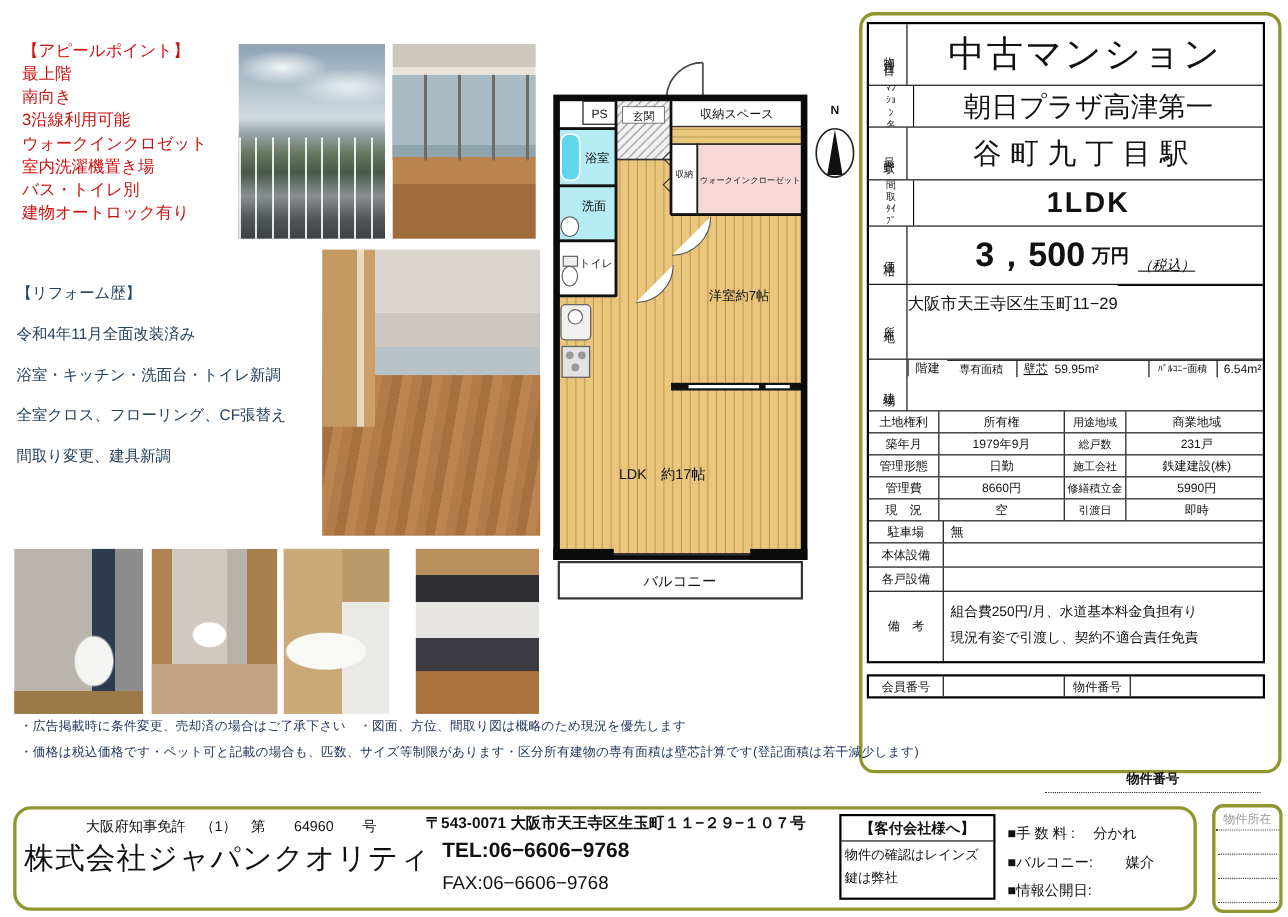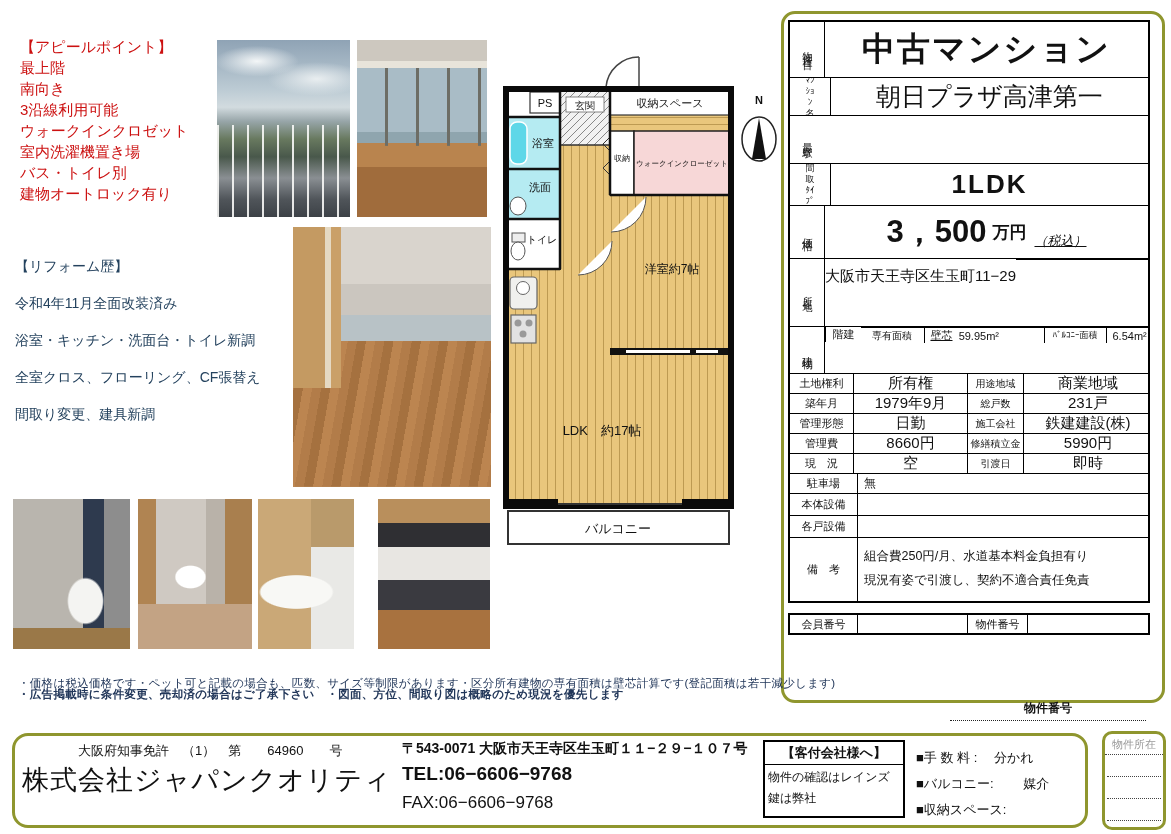--- a/index.html
+++ b/index.html
@@ -81,44 +81,44 @@
   .r { display:flex; align-items:stretch; box-sizing:border-box; }
   .r + .r { border-top:1.5px solid #000; }
   .c { display:flex; align-items:center; justify-content:center; box-sizing:border-box; overflow:hidden; text-align:center; }
   .c + .c { border-left:1.5px solid #000; }
   .w34{width:34px;flex:none;} .w63{width:63px;flex:none;} .w56{width:56px;flex:none;}
   .w114{width:114px;flex:none;} .w129{width:129px;flex:none;} .w120{width:120px;flex:none;}
   .w62{width:62px;flex:none;} .w67{width:67px;flex:none;} .w110{width:110px;flex:none;} .w60{width:60px;flex:none;}
   .fill { flex:1; }
   .vlabel { writing-mode:vertical-rl; text-orientation:upright; font-size:10px; letter-spacing:3px; }
   .hlabel { font-size:9px; line-height:11px; word-break:break-all; padding:0 20px; } .lab10 { font-size:10px; }
-  .big-type { font-size:33px; font-weight:bold; letter-spacing:2px; }
+  .big-type { font-size:33px; font-weight:normal; letter-spacing:2px; }
   .big-name { font-size:25px; }
   .big-sta  { font-size:26px; letter-spacing:8px; }
   .big-ldk  { font-size:26px; font-weight:600; letter-spacing:2px; }
   .price-num { font-size:31px; font-weight:bold; }
   .price-unit { font-size:17px; font-weight:bold; margin-left:6px; }
   .price-tax { font-size:13px; margin-left:8px; text-decoration:underline; align-self:flex-end; margin-bottom:8px;font-style:italic; }
   .vcol { flex-direction:row; align-items:stretch; padding:0; }
   .sub { display:flex; align-items:center; justify-content:center; box-sizing:border-box; }
   .sub + .sub { border-top:1.5px solid #000; }
-  .f15 { font-size:15px; } .f13 { font-size:15px; } .f12 { font-size:12px; } .f11 { font-size:11px; }
+  .f15 { font-size:15px; } .f13 { font-size:11px; } .f12 { font-size:12px; } .f11 { font-size:11px; }
   .left { justify-content:flex-start; text-align:right; padding-left:6px; }
   .remarks { flex-direction:column; align-items:flex-start; justify-content:flex-start; padding:6px 6px 0 6px; font-size:12.5px; line-height:24px; text-align:left; }
   .u { text-decoration:underline; }
 
   .prop-no-caption { left:950px; top:700px; width:196px; text-align:center; font-size:12px; font-weight:bold; border-bottom:1.5px dotted #222; padding-bottom:3px; }
 
   .disclaimer { color:#22375a; font-size:11.5px; letter-spacing:0.3px; }
 
   
   .footer-box { left:12px; top:733px; width:1076px; height:95px; border:3px solid #8f962e; border-radius:16px; box-sizing:border-box; background:#fff; }
   .license { left:78px; top:742px; font-size:13px; }
   .company { left:22px; top:762px; font-size:27px; letter-spacing:1px; }
-  .co-addr { left:402px; top:740px; font-size:14px; font-weight:600; }
+  .co-addr { left:387px; top:740px; font-size:14px; font-weight:600; }
   .co-tel  { left:402px; top:763px; font-size:19px; font-weight:bold; }
   .co-fax  { left:402px; top:793px; font-size:17px; }
   .agent-box { left:763px; top:740px; width:142px; height:78px; border:2px solid #000; box-sizing:border-box; background:#fff; font-size:12px; }
   .agent-title { border-bottom:1.5px solid #000; text-align:center; font-size:13px; font-weight:bold; padding:2px 0; }
   .agent-line { padding:4px 3px 0 3px; }
   .terms { left:916px; top:745px; font-size:13px; line-height:26px; }
   .loc-box { left:1102px; top:731px; width:64px; height:99px; border:3px solid #8f962e; border-radius:10px; box-sizing:border-box; background:#fff; }
   .loc-label { color:#999; font-size:11px; text-align:center; margin-top:3px; border-bottom:1px dotted #444; padding-bottom:2px; }
   .dotline { border-bottom:1px dotted #444; height:21px; margin:0 2px; }
 </style>
@@ -255,20 +255,21 @@
 
     <div class="r" style="height:38px">
       <div class="c w34 hlabel">ﾏﾝｼｮﾝ名</div>
       <div class="c fill big-name">朝日プラザ高津第一</div>
     </div>
 
     <div class="r" style="height:48px">
       <div class="c w34">
           <span class="vlabel">最寄駅</span>
         </div>
+      <div class="c fill big-sta">谷町九丁目駅</div>
     </div>
 
     <div class="r" style="height:42px">
       <div class="c w34 hlabel">間取ﾀｲﾌﾟ</div>
       <div class="c fill big-ldk">1LDK</div>
     </div>
 
     <div class="r" style="height:53px">
       <div class="c w34">
           <span class="vlabel" style="font-size:11px">価格</span>
@@ -372,40 +373,40 @@
       <div class="c w67 f11">会員番号</div>
       <div class="c w110"></div>
       <div class="c w60 f11">物件番号</div>
       <div class="c fill"></div>
     </div>
   </div>
 </div>
 
 <div class="abs prop-no-caption">物件番号</div>
 
-<div class="abs disclaimer" style="left:18px; top:687px;font-weight:bold;">・広告掲載時に条件変更、売却済の場合はご了承下さい　・図面、方位、間取り図は概略のため現況を優先します</div>
+<div class="abs disclaimer" style="left:18px; top:653px;">・広告掲載時に条件変更、売却済の場合はご了承下さい　・図面、方位、間取り図は概略のため現況を優先します</div>
 <div class="abs disclaimer" style="left:18px; top:676px;">・価格は税込価格です・ペット可と記載の場合も、匹数、サイズ等制限があります・区分所有建物の専有面積は壁芯計算です(登記面積は若干減少します)</div>
 
 <div class="abs footer-box"></div>
 <div class="abs license">大阪府知事免許　（1）　第　　64960　　号</div>
 <div class="abs company">株式会社ジャパンクオリティ</div>
 <div class="abs co-addr">〒543-0071 大阪市天王寺区生玉町１１−２９−１０７号</div>
 <div class="abs co-tel">TEL:06−6606−9768</div>
 <div class="abs co-fax">FAX:06−6606−9768</div>
 
 <div class="abs agent-box">
   <div class="agent-title">【客付会社様へ】</div>
   <div class="agent-line">物件の確認はレインズ</div>
   <div class="agent-line">鍵は弊社</div>
 </div>
 
 <div class="abs terms">
   <div>■手 数 料 :　 分かれ</div>
   <div>■バルコニー:　　 媒介</div>
-  <div>■収納スペース:</div>
+  <div>■情報公開日:</div>
 </div>
 
 <div class="abs loc-box">
   <div class="loc-label">物件所在</div>
   <div class="dotline"></div>
   <div class="dotline"></div>
   <div class="dotline"></div>
 </div>
 
 </body></html>

